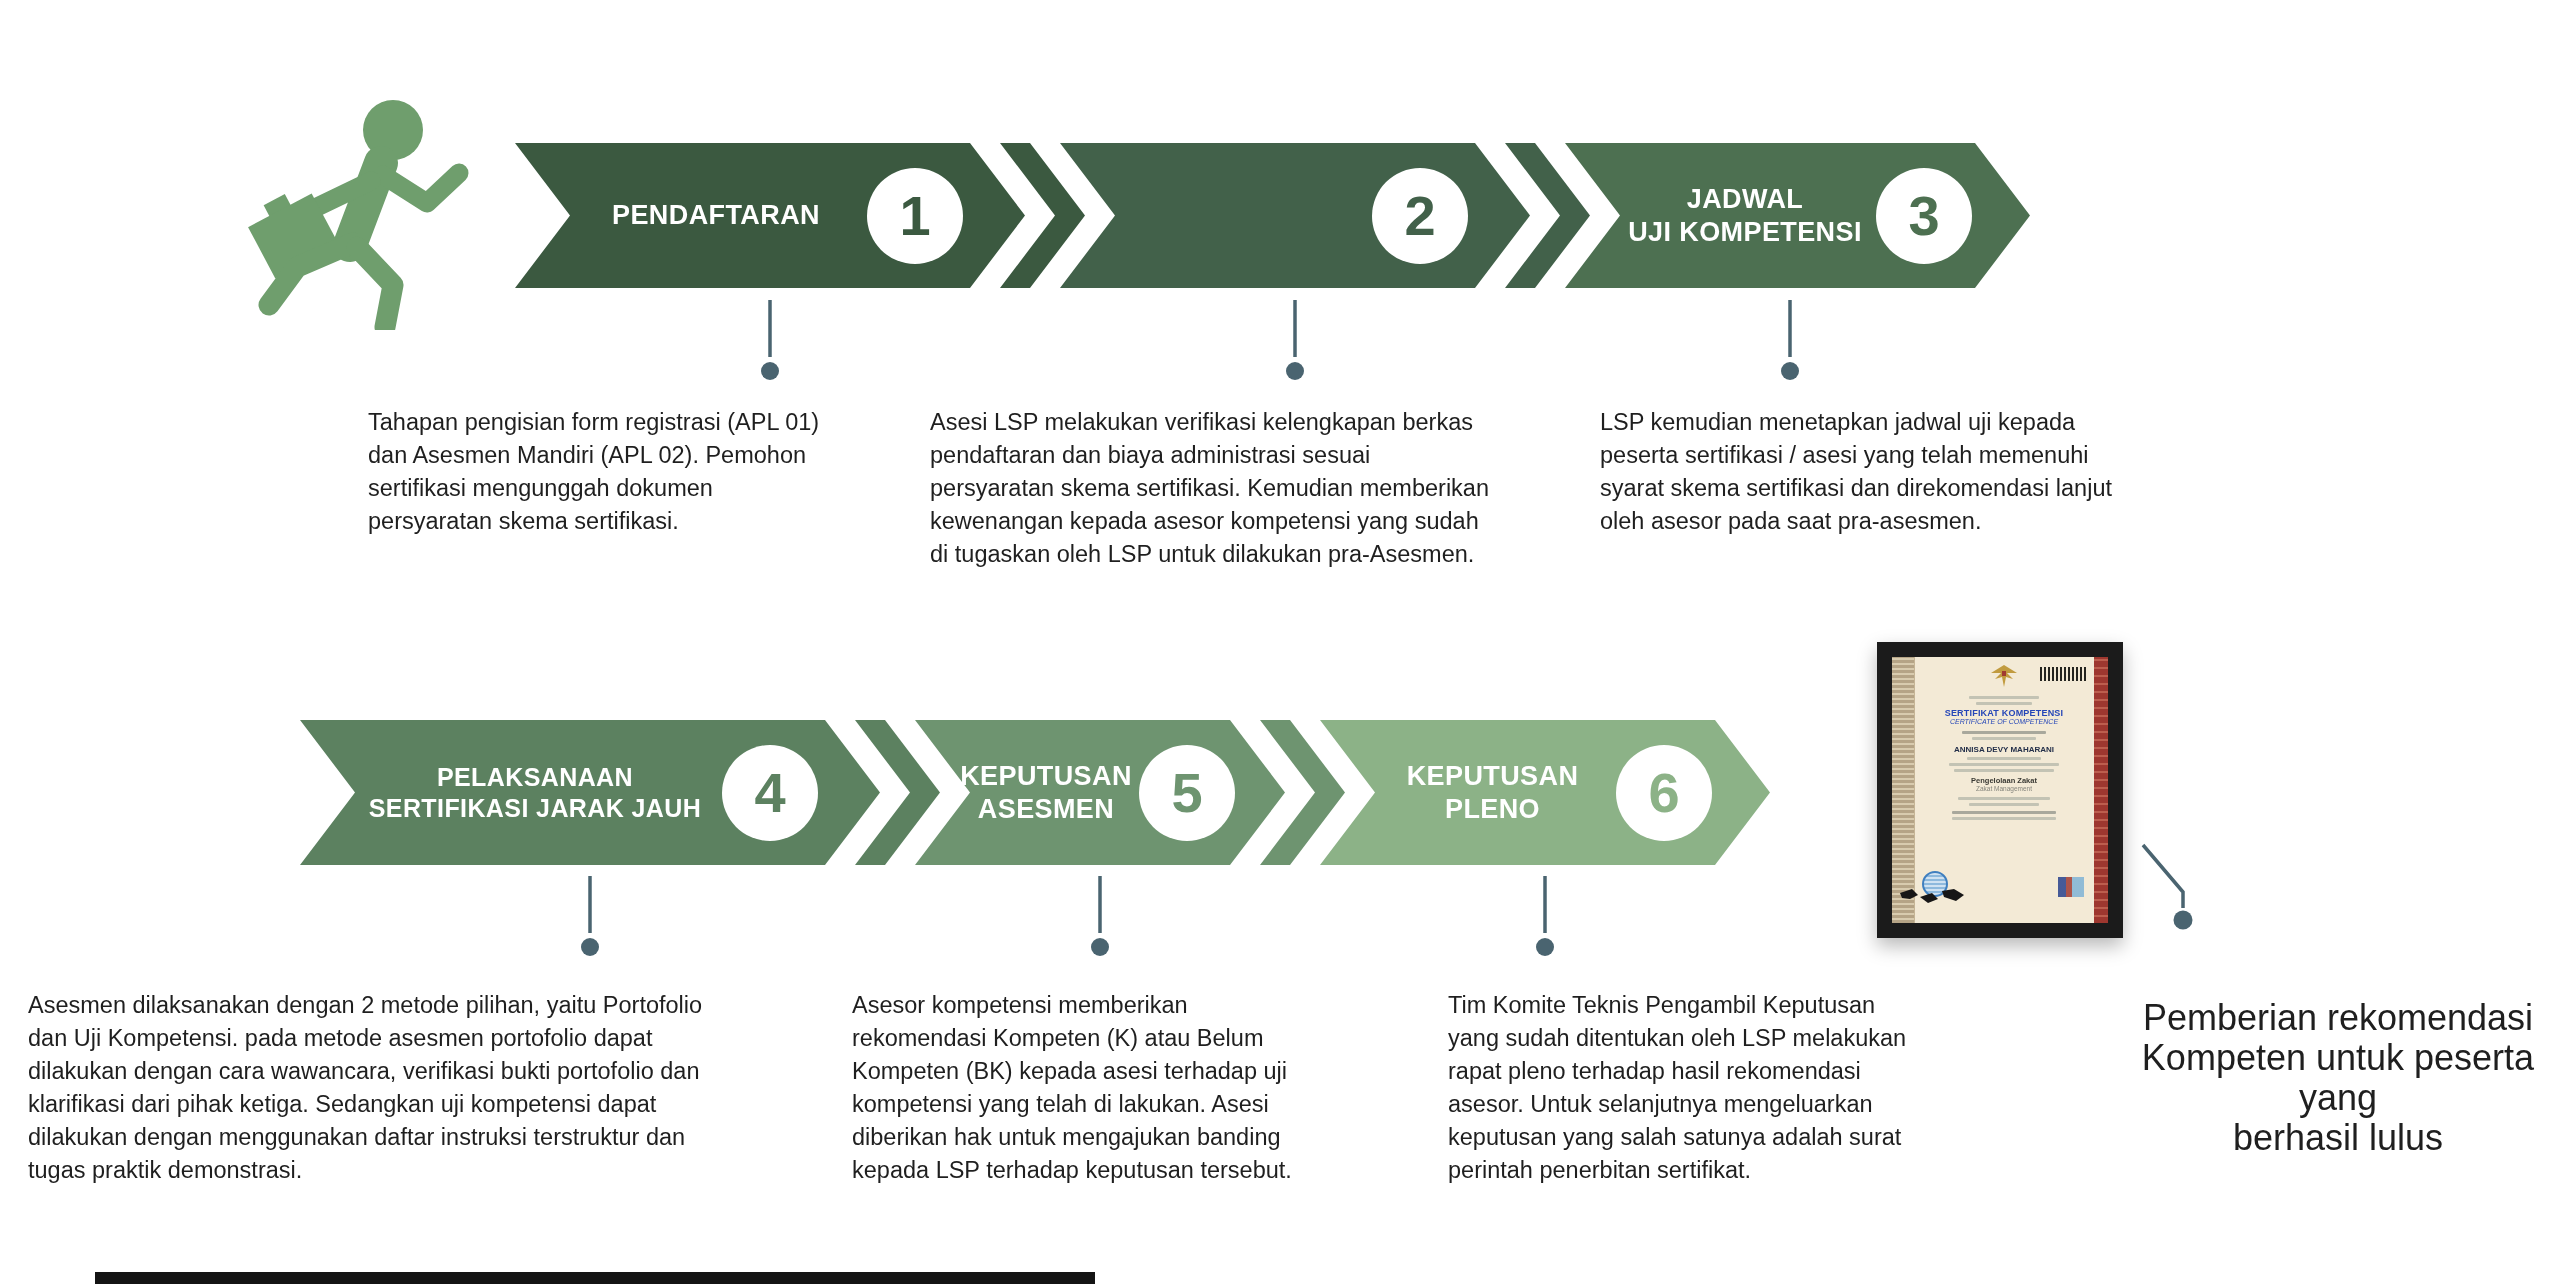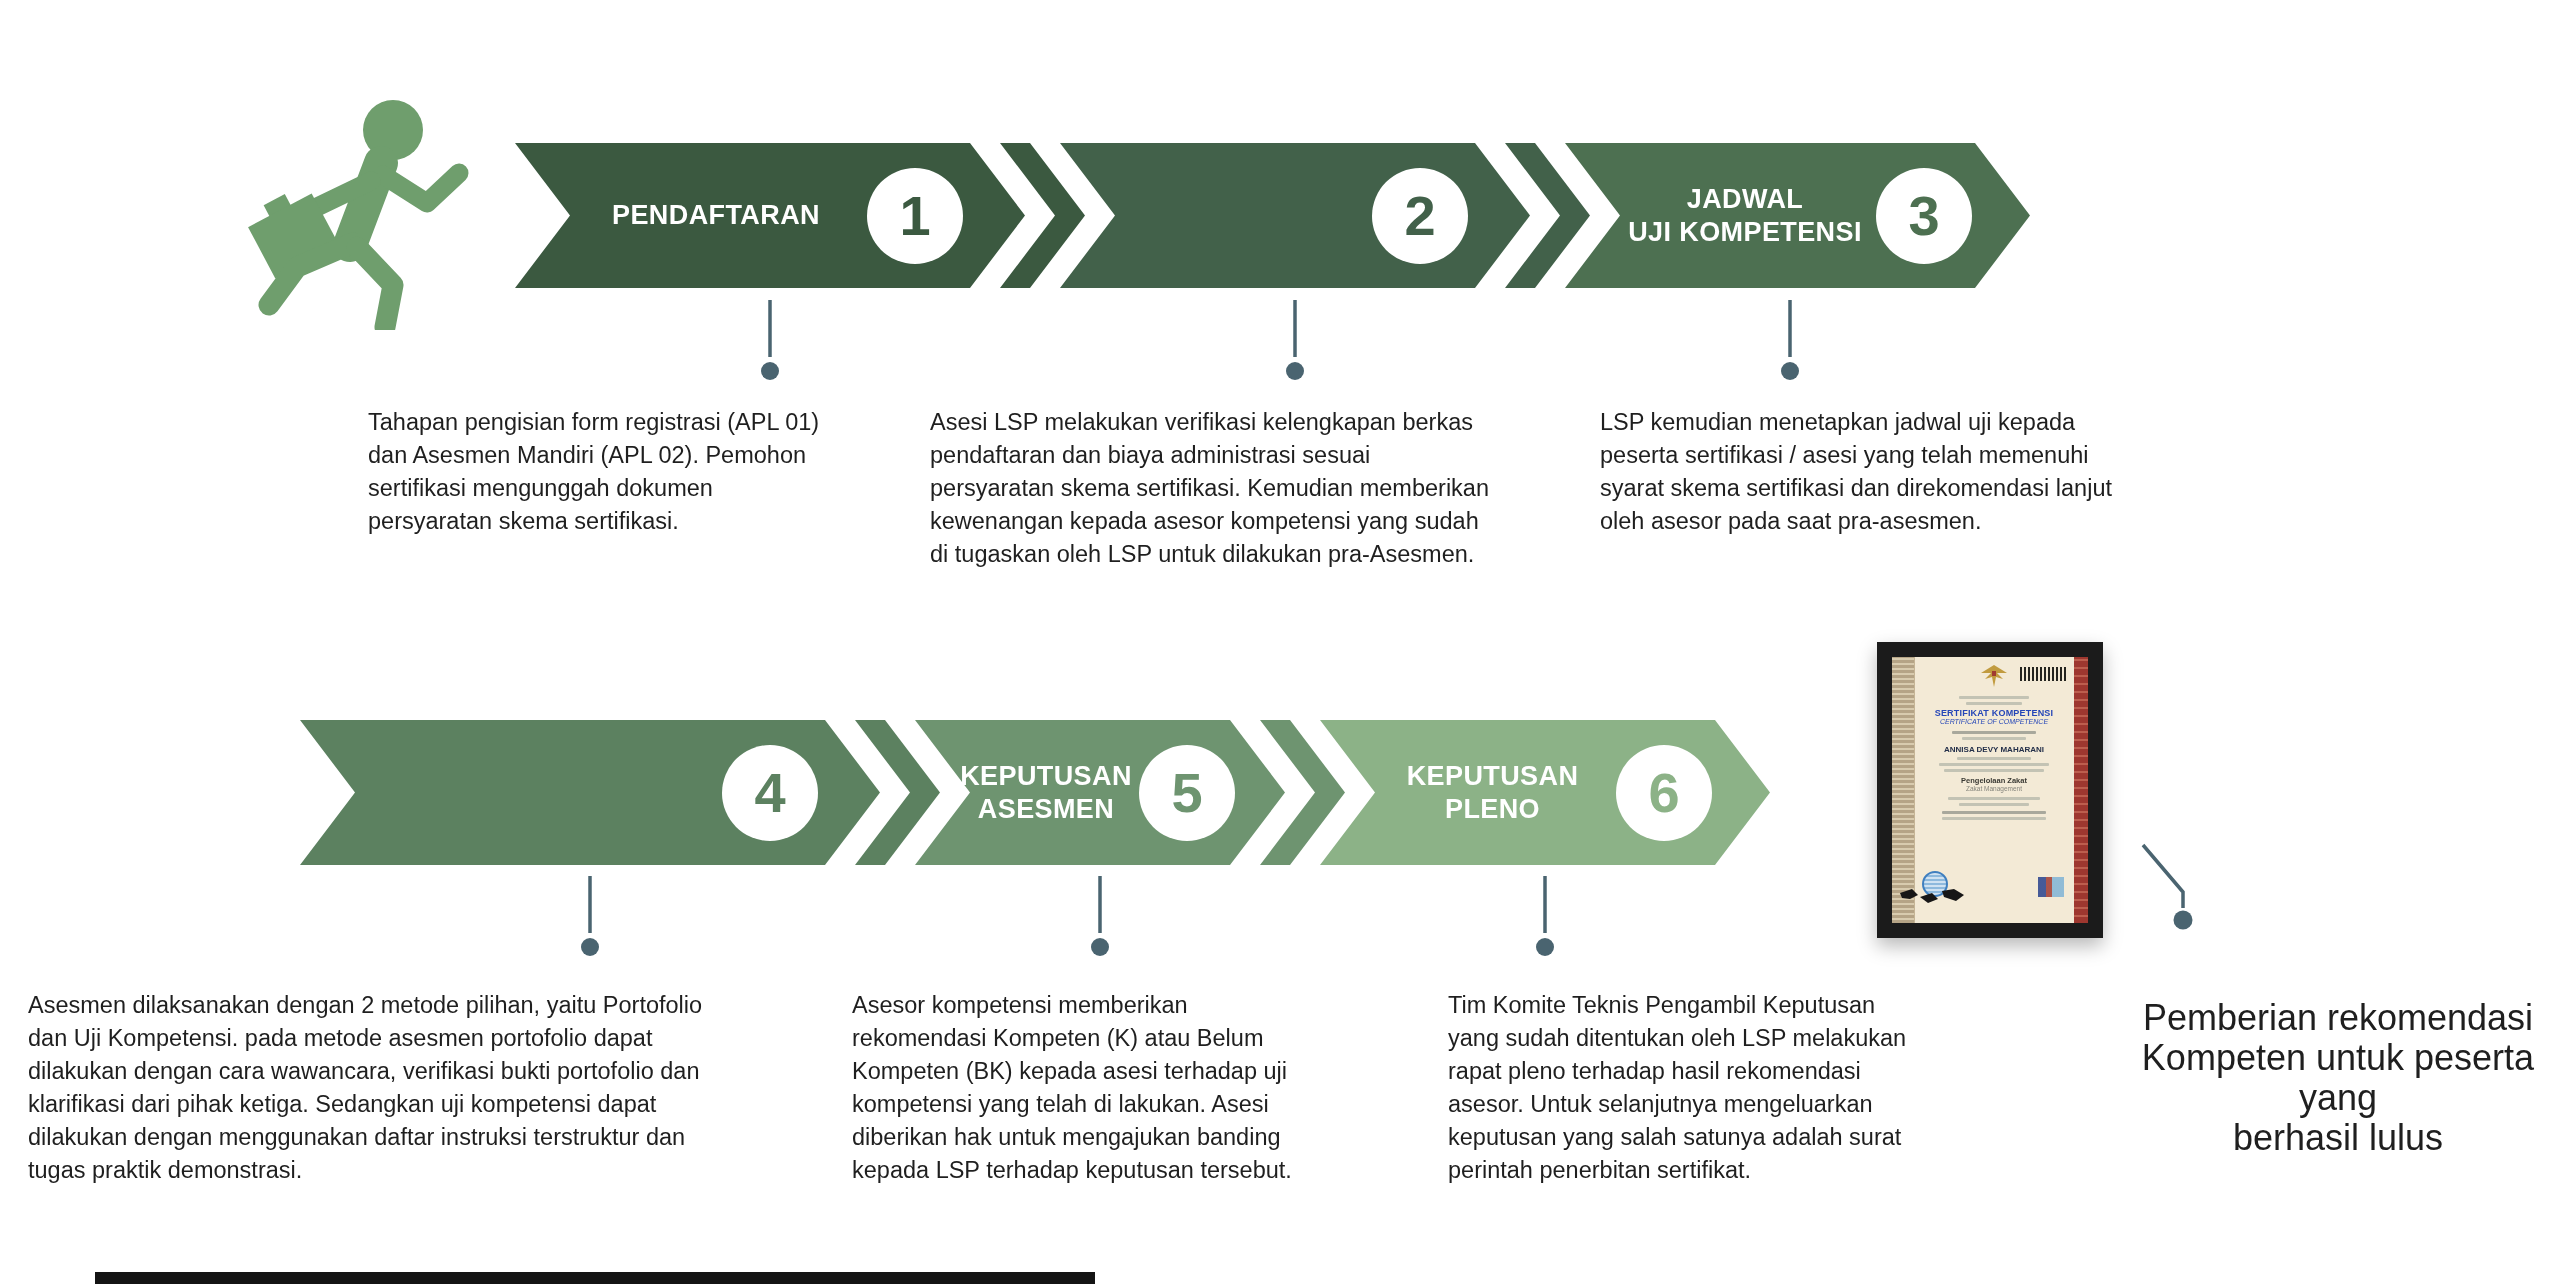--- a/index.html
+++ b/index.html
@@ -42,21 +42,21 @@
     font-size:36px;line-height:40px;white-space:pre-line;
   }
   
   .runner path,.runner polyline{stroke:var(--runner);fill:none;stroke-linecap:round;stroke-linejoin:round;}
   .runner circle,.runner rect{fill:var(--runner);}
   
   .cert-frame{
     position:absolute;background:#1b1b1b;padding:15px;
     box-shadow:0 8px 18px rgba(0,0,0,.28);
   }
-  .cert-paper{position:relative;width:196px;height:266px;background:#f3ead6;overflow:hidden;}
+  .cert-paper{position:relative;width:216px;height:266px;background:#f3ead6;overflow:hidden;}
   .cert-strip-left{
     position:absolute;left:0;top:0;bottom:0;width:22px;
     background:repeating-linear-gradient(0deg,#b5a486 0 3px,#d8cbae 3px 5px);
     border-right:1px solid #c5b596;
   }
   .cert-strip-right{
     position:absolute;right:0;top:0;bottom:0;width:14px;
     background:repeating-linear-gradient(0deg,#9e372f 0 6px,#bd5e4e 6px 8px);
   }
   .cert-body{position:absolute;left:26px;right:18px;top:6px;text-align:center;}
@@ -136,20 +136,24 @@
   </div>
   <div class="num-circle" style="right:58px">
     <span style="color: rgb(77, 112, 81);">3</span>
   </div>
 </div>
 
 <div class="arrow" style="left:300px;top:720px;width:580px">
   <svg width="580" height="145" viewBox="0 0 580 145">
     <polygon points="0,0 525,0 580,72.5 525,145 0,145 55,72.5" fill="#5c8160"></polygon>
   </svg>
+  <div class="arrow-title" style="left:58px;right:168px;font-size:25px">
+    <span>PELAKSANAAN</span>
+      <span>SERTIFIKASI JARAK JAUH</span>
+  </div>
   <div class="num-circle" style="right:62px">
     <span style="color: rgb(92, 129, 96);">4</span>
   </div>
 </div>
 <svg class="echo" style="left:855px;top:720px" width="85" height="145" viewBox="0 0 85 145">
   <polygon points="0,0 30,0 85,72.5 30,145 0,145 55,72.5" fill="#5c8160"></polygon>
 </svg>
 
 <div class="arrow" style="left:915px;top:720px;width:370px">
   <svg width="370" height="145" viewBox="0 0 370 145">

